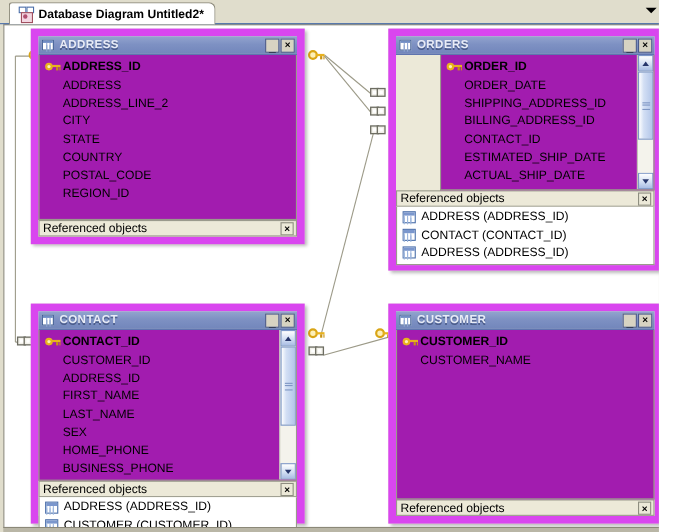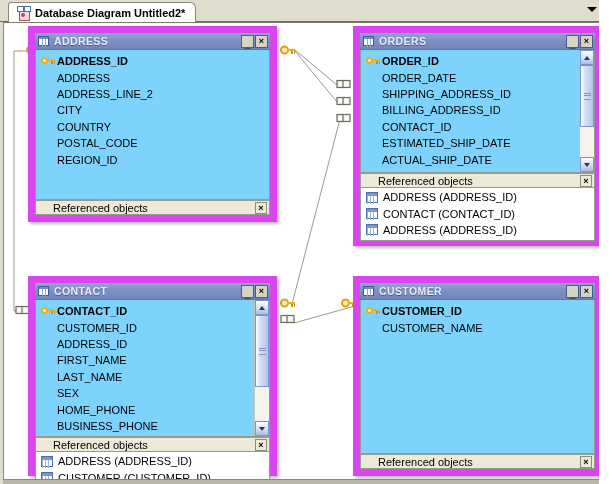--- a/index.html
+++ b/index.html
@@ -166,21 +166,21 @@
   .tw-btn span {
     position: absolute; left: 0; right: 0; top: 0; bottom: 0;
     font-size: 9px; line-height: 11px; text-align: center;
     font-family: "Liberation Sans", sans-serif;
     color: #000; font-weight: bold;
   }
   .tw-btn.min span { line-height: 14px; font-size: 11px; }
 
   .tw-body {
     flex: 1 1 auto;
-    background: #7dd3fc;
+    background: #a21caf;
     border: 1px solid #9a9a8c;
     border-top: none;
     margin: 0;
     display: flex;
     overflow: hidden;
     position: relative;
   }
   .tw-cols {
     flex: 1 1 auto;
     padding: 3px 0 0 0;
@@ -268,21 +268,21 @@
     background:#7f96c4;
   }
 
   
   .refbar {
     flex: 0 0 15px; height: 15px;
     background: #ece9d8;
     border: 1px solid #9a9a8c;
     border-top: 1px solid #9a9a8c;
     display: flex; align-items: center;
-    padding: 0 2px 0 17px;
+    padding: 0 2px 0 3px;
     box-sizing: border-box;
     font-size: 11px;
   }
   .refbar .rtext { flex: 1 1 auto; color: #000; white-space: nowrap; }
   .refbar .rclose {
     width: 12px; height: 12px;
     background: #ece9d8;
     border: 1px solid #8e8e80;
     box-sizing: border-box;
     font-size: 9px; font-weight: bold; line-height: 10px;
@@ -436,20 +436,24 @@
           <div class="col-row">
               <span class="keyslot"></span>
               <span class="colname">ADDRESS_LINE_2</span>
             </div>
           <div class="col-row">
               <span class="keyslot"></span>
               <span class="colname">CITY</span>
             </div>
           <div class="col-row">
               <span class="keyslot"></span>
+              <span class="colname">STATE</span>
+            </div>
+          <div class="col-row">
+              <span class="keyslot"></span>
               <span class="colname">COUNTRY</span>
             </div>
           <div class="col-row">
               <span class="keyslot"></span>
               <span class="colname">POSTAL_CODE</span>
             </div>
           <div class="col-row">
               <span class="keyslot"></span>
               <span class="colname">REGION_ID</span>
             </div>
@@ -467,21 +471,21 @@
         <span class="tw-title-text">ORDERS</span>
         <span class="tw-btns">
           <span class="tw-btn min">
               <span>_</span>
             </span>
           <span class="tw-btn">
               <span>×</span>
             </span>
         </span>
       </div>
-      <div class="tw-body" style="flex:0 0 122px;">
+      <div class="tw-body" style="flex:0 0 122px;margin-left:40px;">
         <div class="tw-cols">
           <div class="col-row pk">
             <span class="keyslot">
                 <span class="keyicon">
                   <span class="kring"></span>
                   <span class="kshaft"></span>
                   <span class="ktooth"></span>
                   <span class="ktooth2"></span>
                 </span>
               </span>

